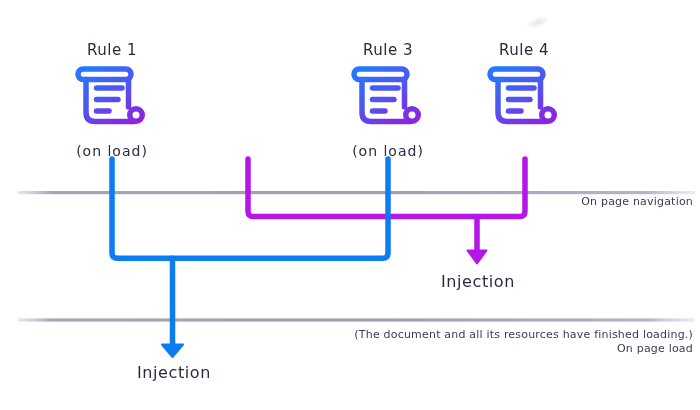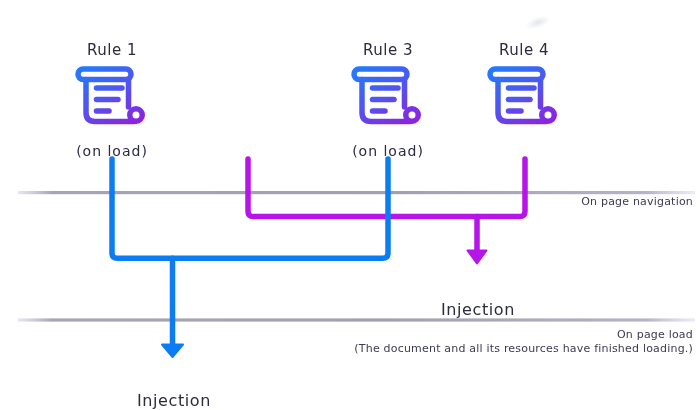--- a/index.html
+++ b/index.html
@@ -53,21 +53,21 @@
   .timeline-note{
     position:absolute;right:7px;text-align:right;
     font-size:11px;line-height:13.5px;letter-spacing:0.2px;
     color:var(--annotation-text);white-space:nowrap;
   }
   #note-navigation{top:195px;}
   #note-load{top:328px;}
   
   .injection-label{
     position:absolute;transform:translateX(-50%);
-    font-size:16px;letter-spacing:0.6px;color:var(--heading-text);white-space:nowrap;margin-top:28px;
+    font-size:16px;letter-spacing:0.6px;color:var(--heading-text);white-space:nowrap;
   }
   #injection-blue{left:174px;top:363px;}
   #injection-magenta{left:478px;top:272px;}
   .cursor-smudge{position:absolute;left:525px;top:17px;width:26px;height:11px;
     background:radial-gradient(ellipse at center,rgba(205,208,220,.55),rgba(255,255,255,0) 70%);
     transform:rotate(-18deg);}
 </style>
 </head>
 <body>
 
@@ -152,20 +152,20 @@
         <path d="M21.5 45 H34"></path>
       </g>
     </svg>
     <div class="rule-sublabel"></div>
   </div>
 
   <div class="timeline-note" id="note-navigation">
     <div>On page navigation</div>
   </div>
   <div class="timeline-note" id="note-load">
+    <div>(The document and all its resources have finished loading.)</div>
     <div>On page load</div>
-    <div>(The document and all its resources have finished loading.)</div>
   </div>
 
   <div class="injection-label" id="injection-magenta">Injection</div>
   <div class="injection-label" id="injection-blue">Injection</div>
 
 </div>
 
 </body></html>

